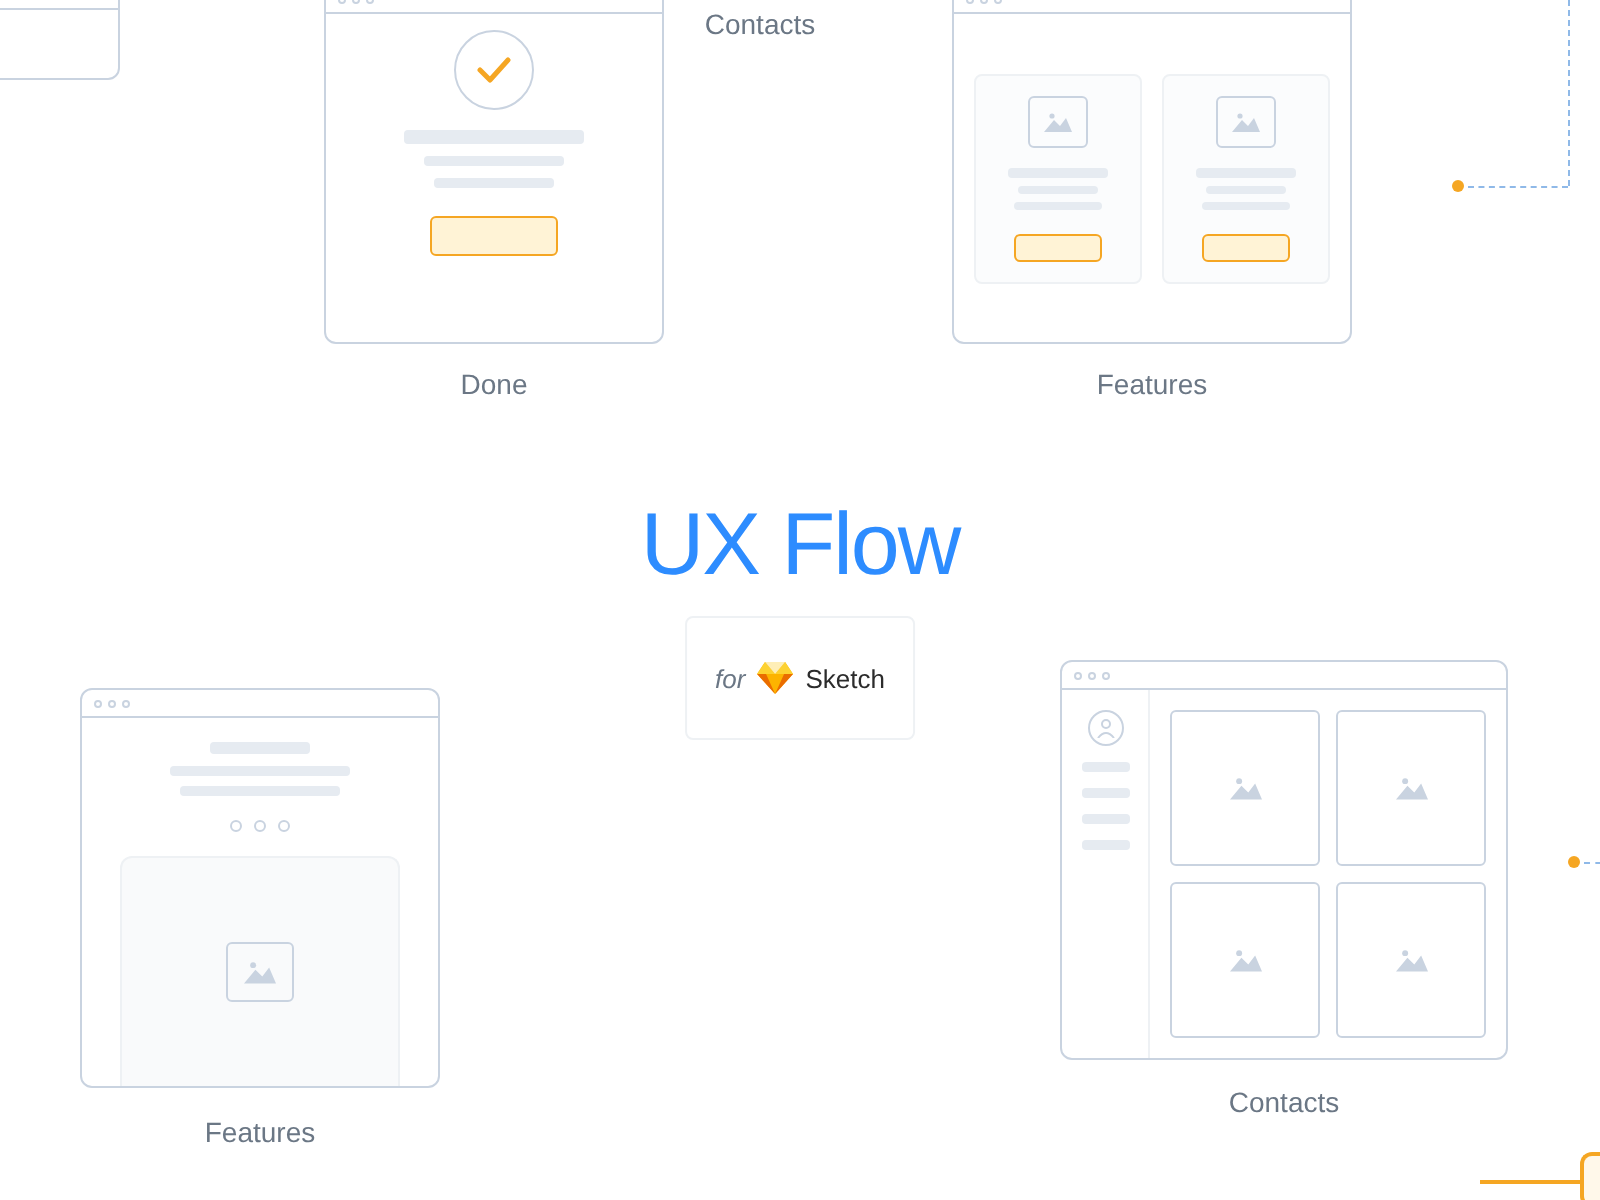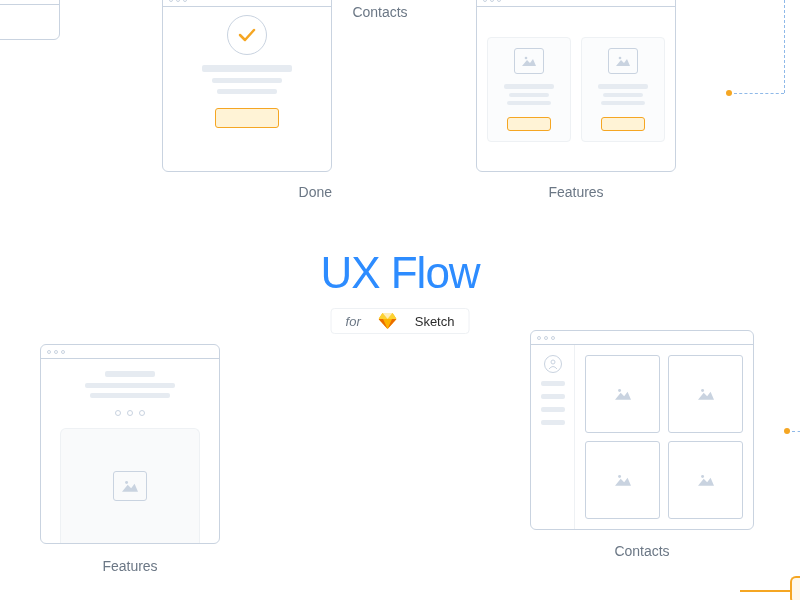--- a/index.html
+++ b/index.html
@@ -73,24 +73,24 @@
     color: #2d8cff;
     letter-spacing: -1px;
   }
   .badge {
     position: absolute;
     left: 50%;
     top: 308px;
     transform: translateX(-50%);
     border: 1px solid #eef1f4;
     border-radius: 4px;
-    padding: 4px 14px;
-    display: flex;
-    align-items: center;
-    gap: 18px;
+    padding: 22px 14px;
+    display: flex;
+    align-items: center;
+    gap: 6px;
     font-size: 13px;
     color: #2c2c2c;
     background: #fff;
   }
   .badge .for { font-style: italic; color: #6b7785; }
   .connector-dot {
     position: absolute;
     width: 6px; height: 6px;
     background: #f5a623;
     border-radius: 50%;
@@ -129,21 +129,21 @@
       <svg class="icon" width="18" height="14" viewBox="0 0 18 14">
           <path d="M2 7 L7 12 L16 2" stroke="#f5a623" stroke-width="2.5" fill="none" stroke-linecap="round" stroke-linejoin="round"></path>
         </svg>
     </div>
     <div class="bar" style="width:90px; height:7px; margin-bottom:6px;"></div>
     <div class="bar" style="width:70px; height:5px; margin-bottom:6px;"></div>
     <div class="bar" style="width:60px; height:5px; margin-bottom:14px;"></div>
     <div class="btn-orange" style="width:64px; height:20px;"></div>
   </div>
 </div>
-<div class="label" style="top:184px; left:162px; width:170px;text-align:right;">Done</div>
+<div class="label" style="top:184px; left:162px; width:170px;">Done</div>
 
 <div class="wireframe" style="left:476px; top:-8px; width:200px; height:180px;">
   <div class="wf-header">
       <div class="dot"></div>
       <div class="dot"></div>
       <div class="dot"></div>
     </div>
   <div class="wf-body" style="flex-direction:row; gap:10px; padding:10px;">
     <div style="flex:1; border:1.5px solid #eef1f4; border-radius:4px; background:#fbfcfd; display:flex; flex-direction:column; align-items:center; padding:10px 6px;">
       <div class="img-ph" style="width:30px; height:26px; margin-bottom:10px;">

